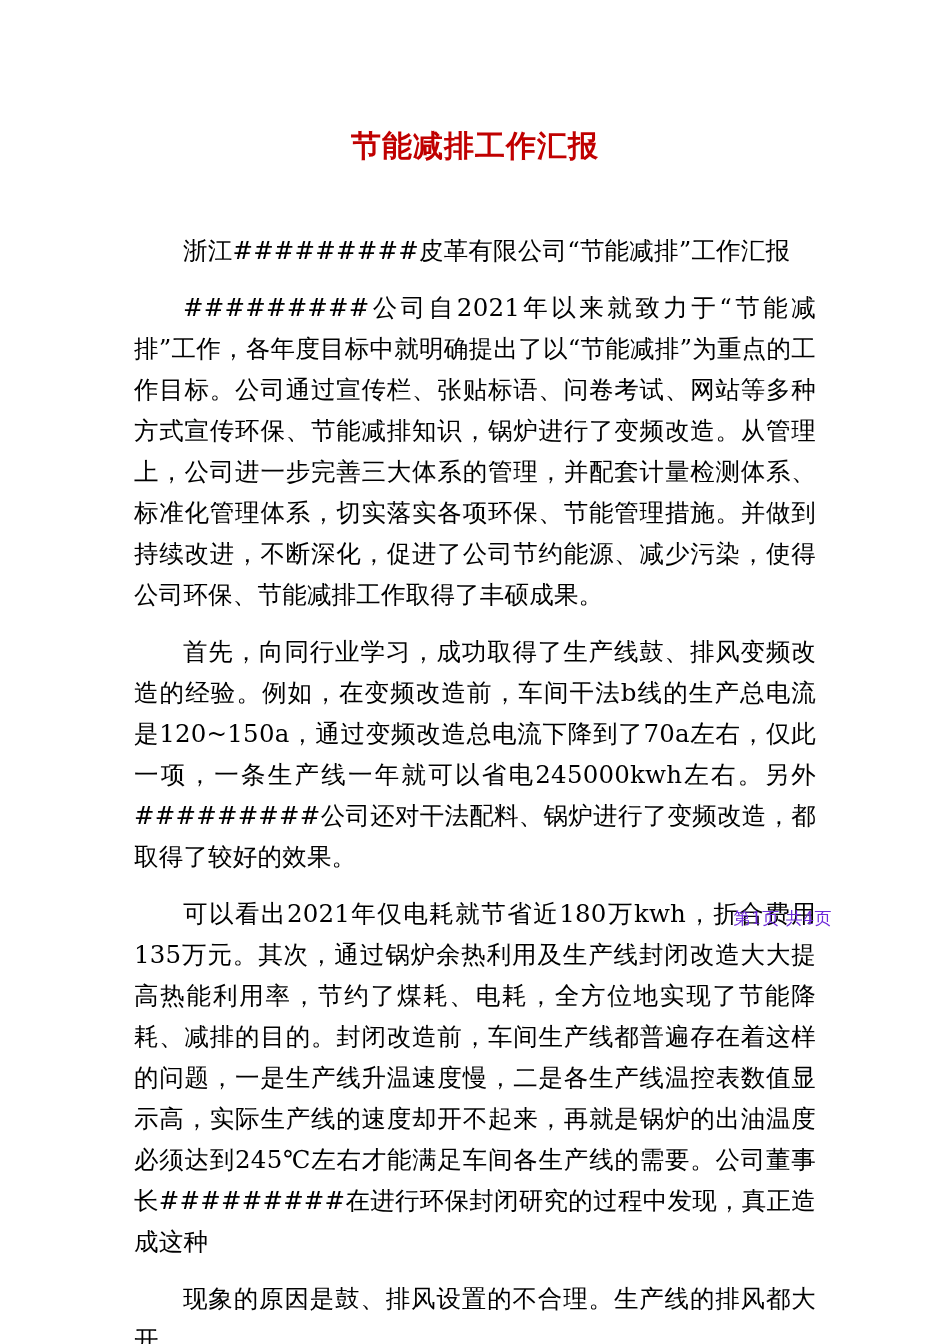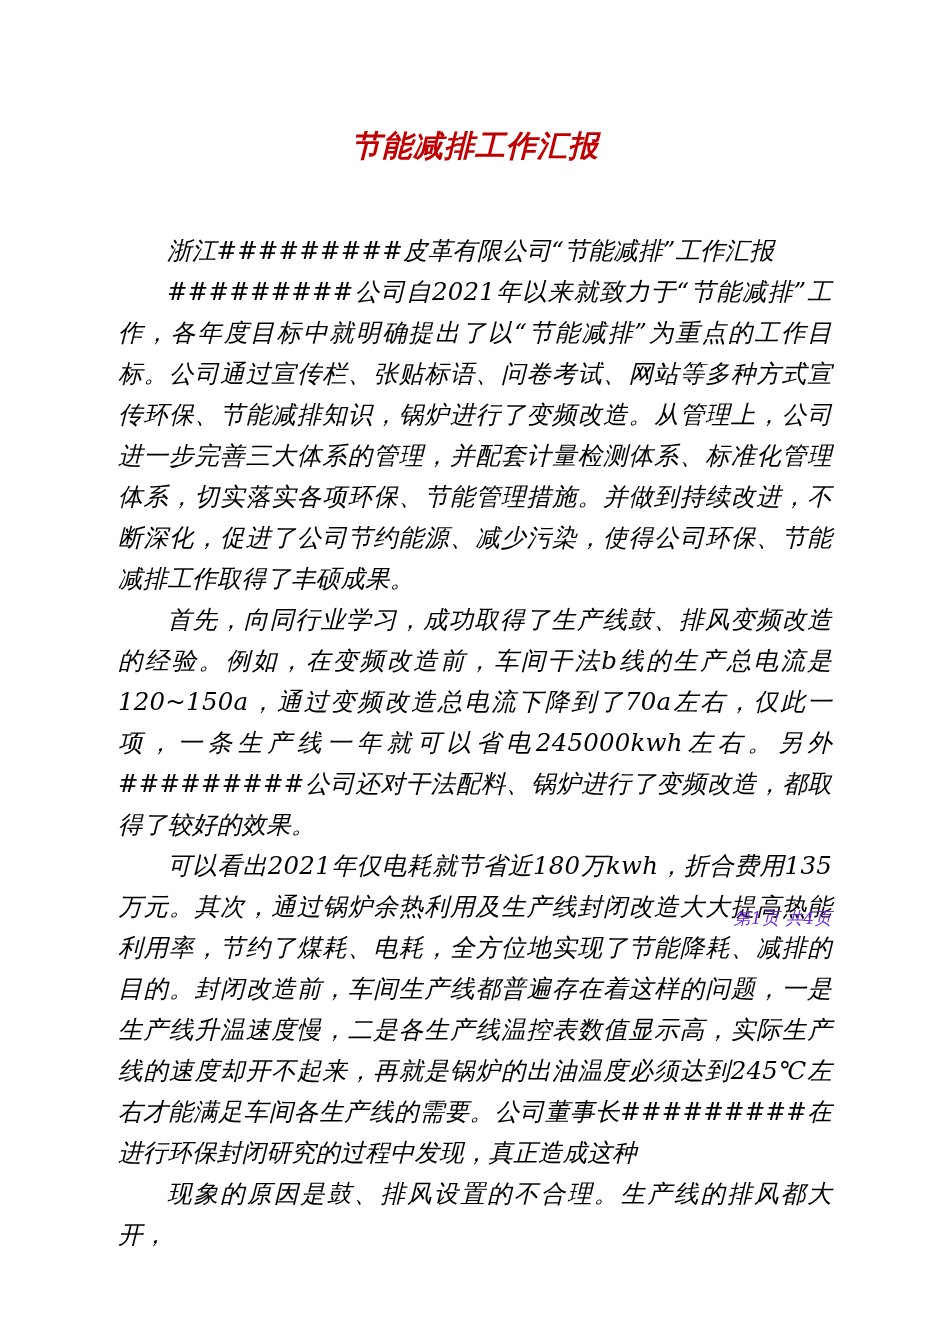--- a/index.html
+++ b/index.html
@@ -19,21 +19,20 @@
     box-sizing: border-box;
     padding: 0;
     overflow: hidden;
   }
   .page-inner {
     position: absolute;
     left: 118px;
     top: 0;
     width: 714px;
     height: 984px;
-    font-style: italic;
   }
   .doc-title {
     color: #c00000;
     font-family: "DejaVu Sans", sans-serif;
     font-weight: bold;
     font-size: 30px;
     letter-spacing: 1px;
     text-align: center;
     margin: 0;
     padding-top: 128px;
@@ -42,21 +41,21 @@
   .body-block {
     margin-top: 66px;
     font-family: "DejaVu Serif", serif;
     font-size: 24.5px;
     line-height: 41px;
     color: #000000;
     text-align: justify;
     text-justify: inter-ideograph;
   }
   .body-block p {
-    margin: 0;
+    margin: 16px;
     text-indent: 2em;
     letter-spacing: 0.2px;
   }
   .footer {
     position: absolute;
     right: 0;
     bottom: 54px;
     font-family: "DejaVu Serif", serif;
     font-size: 17px;
     color: #6d28d9;

